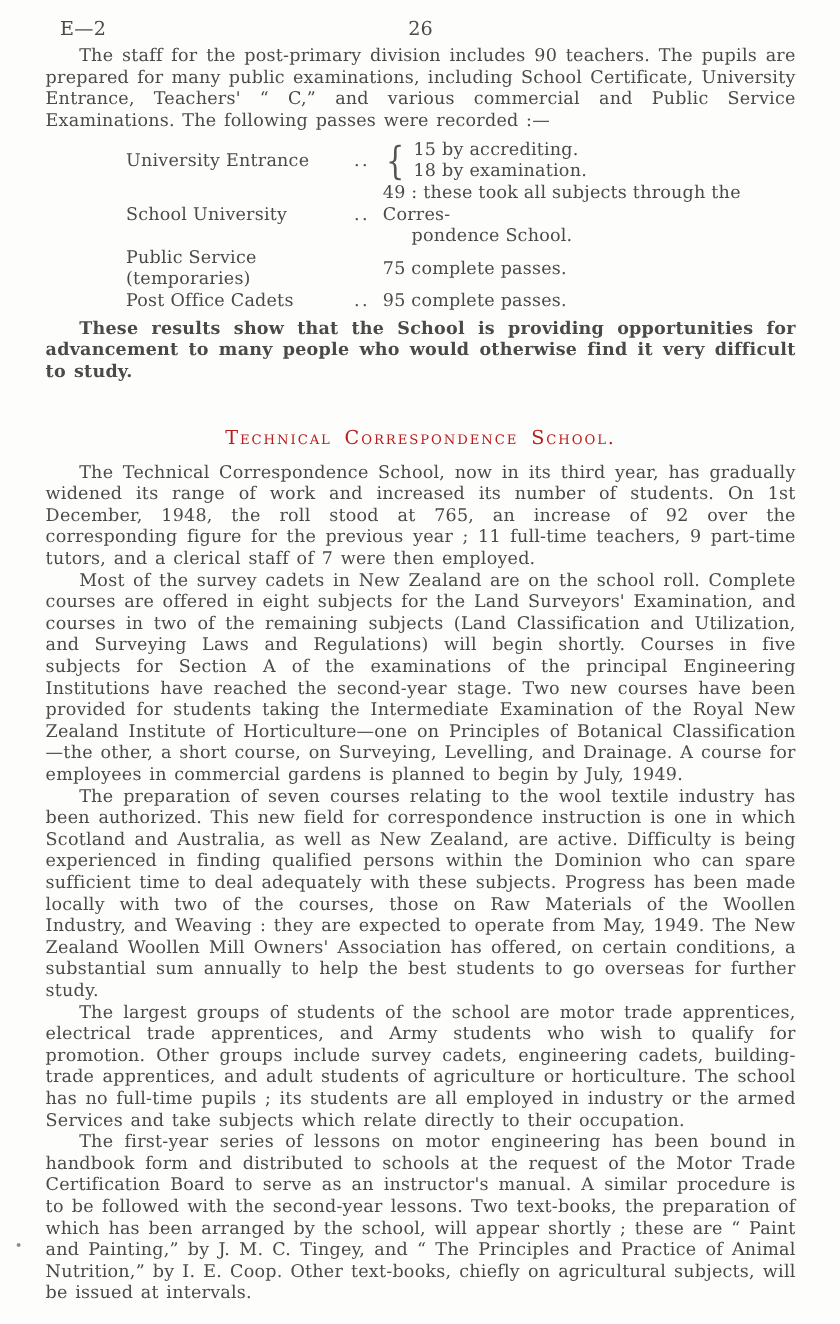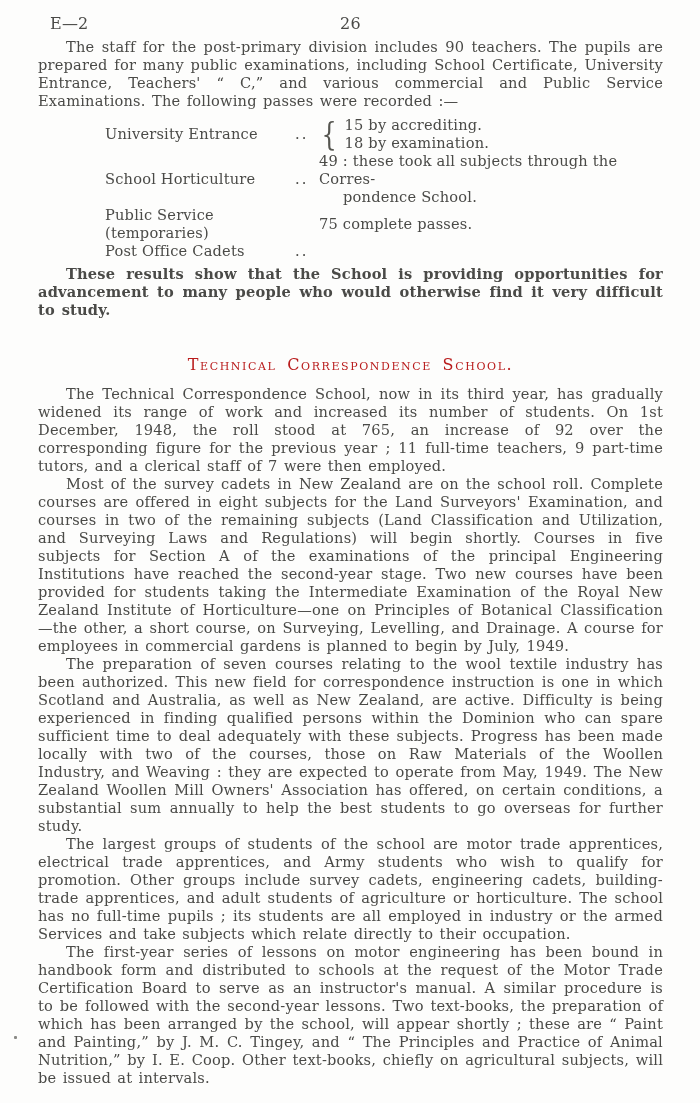--- a/index.html
+++ b/index.html
@@ -115,37 +115,38 @@
       <span class="pass-label">University Entrance</span>
       <span class="pass-dots">..</span>
       <span class="pass-brace">{</span>
       <span class="pass-multi">
         <span class="pass-line">15 by accrediting.</span>
         <span class="pass-line">18 by examination.</span>
       </span>
     </div>
 
     <div class="pass-row">
-      <span class="pass-label">School Horticulture</span>
+      <span class="pass-label">School University</span>
       <span class="pass-dots">..</span>
       <span class="pass-multi">
         <span class="pass-line">49 :  these took all subjects through the Corres-</span>
         <span class="pass-line hang">pondence School.</span>
       </span>
     </div>
 
     <div class="pass-row">
       <span class="pass-label">Public Service (temporaries)</span>
       <span class="pass-dots"></span>
       <span class="pass-value">75 complete passes.</span>
     </div>
 
     <div class="pass-row">
       <span class="pass-label">Post Office Cadets</span>
       <span class="pass-dots">..</span>
+      <span class="pass-value">95 complete passes.</span>
     </div>
 
   </div>
 
   <p class="para after-list">These results show that the School is providing opportunities for advancement to many people who would otherwise find it very difficult to study.</p>
 
   <h2 class="section-heading">Technical Correspondence School.</h2>
 
   <p class="para">The Technical Correspondence School, now in its third year, has gradually widened its range of work and increased its number of students.  On 1st December, 1948, the roll stood at 765, an increase of 92 over the corresponding figure for the previous year ; 11 full-time teachers, 9 part-time tutors, and a clerical staff of 7 were then employed.</p>
   <p class="para">Most of the survey cadets in New Zealand are on the school roll.  Complete courses are offered in eight subjects for the Land Surveyors' Examination, and courses in two of the remaining subjects (Land Classification and Utilization, and Surveying Laws and Regulations) will begin shortly.  Courses in five subjects for Section A of the examinations of the principal Engineering Institutions have reached the second-year stage.  Two new courses have been provided for students taking the Intermediate Examination of the Royal New Zealand Institute of Horticulture—one on Principles of Botanical Classification—the other, a short course, on Surveying, Levelling, and Drainage.  A course for employees in commercial gardens is planned to begin by July, 1949.</p>

